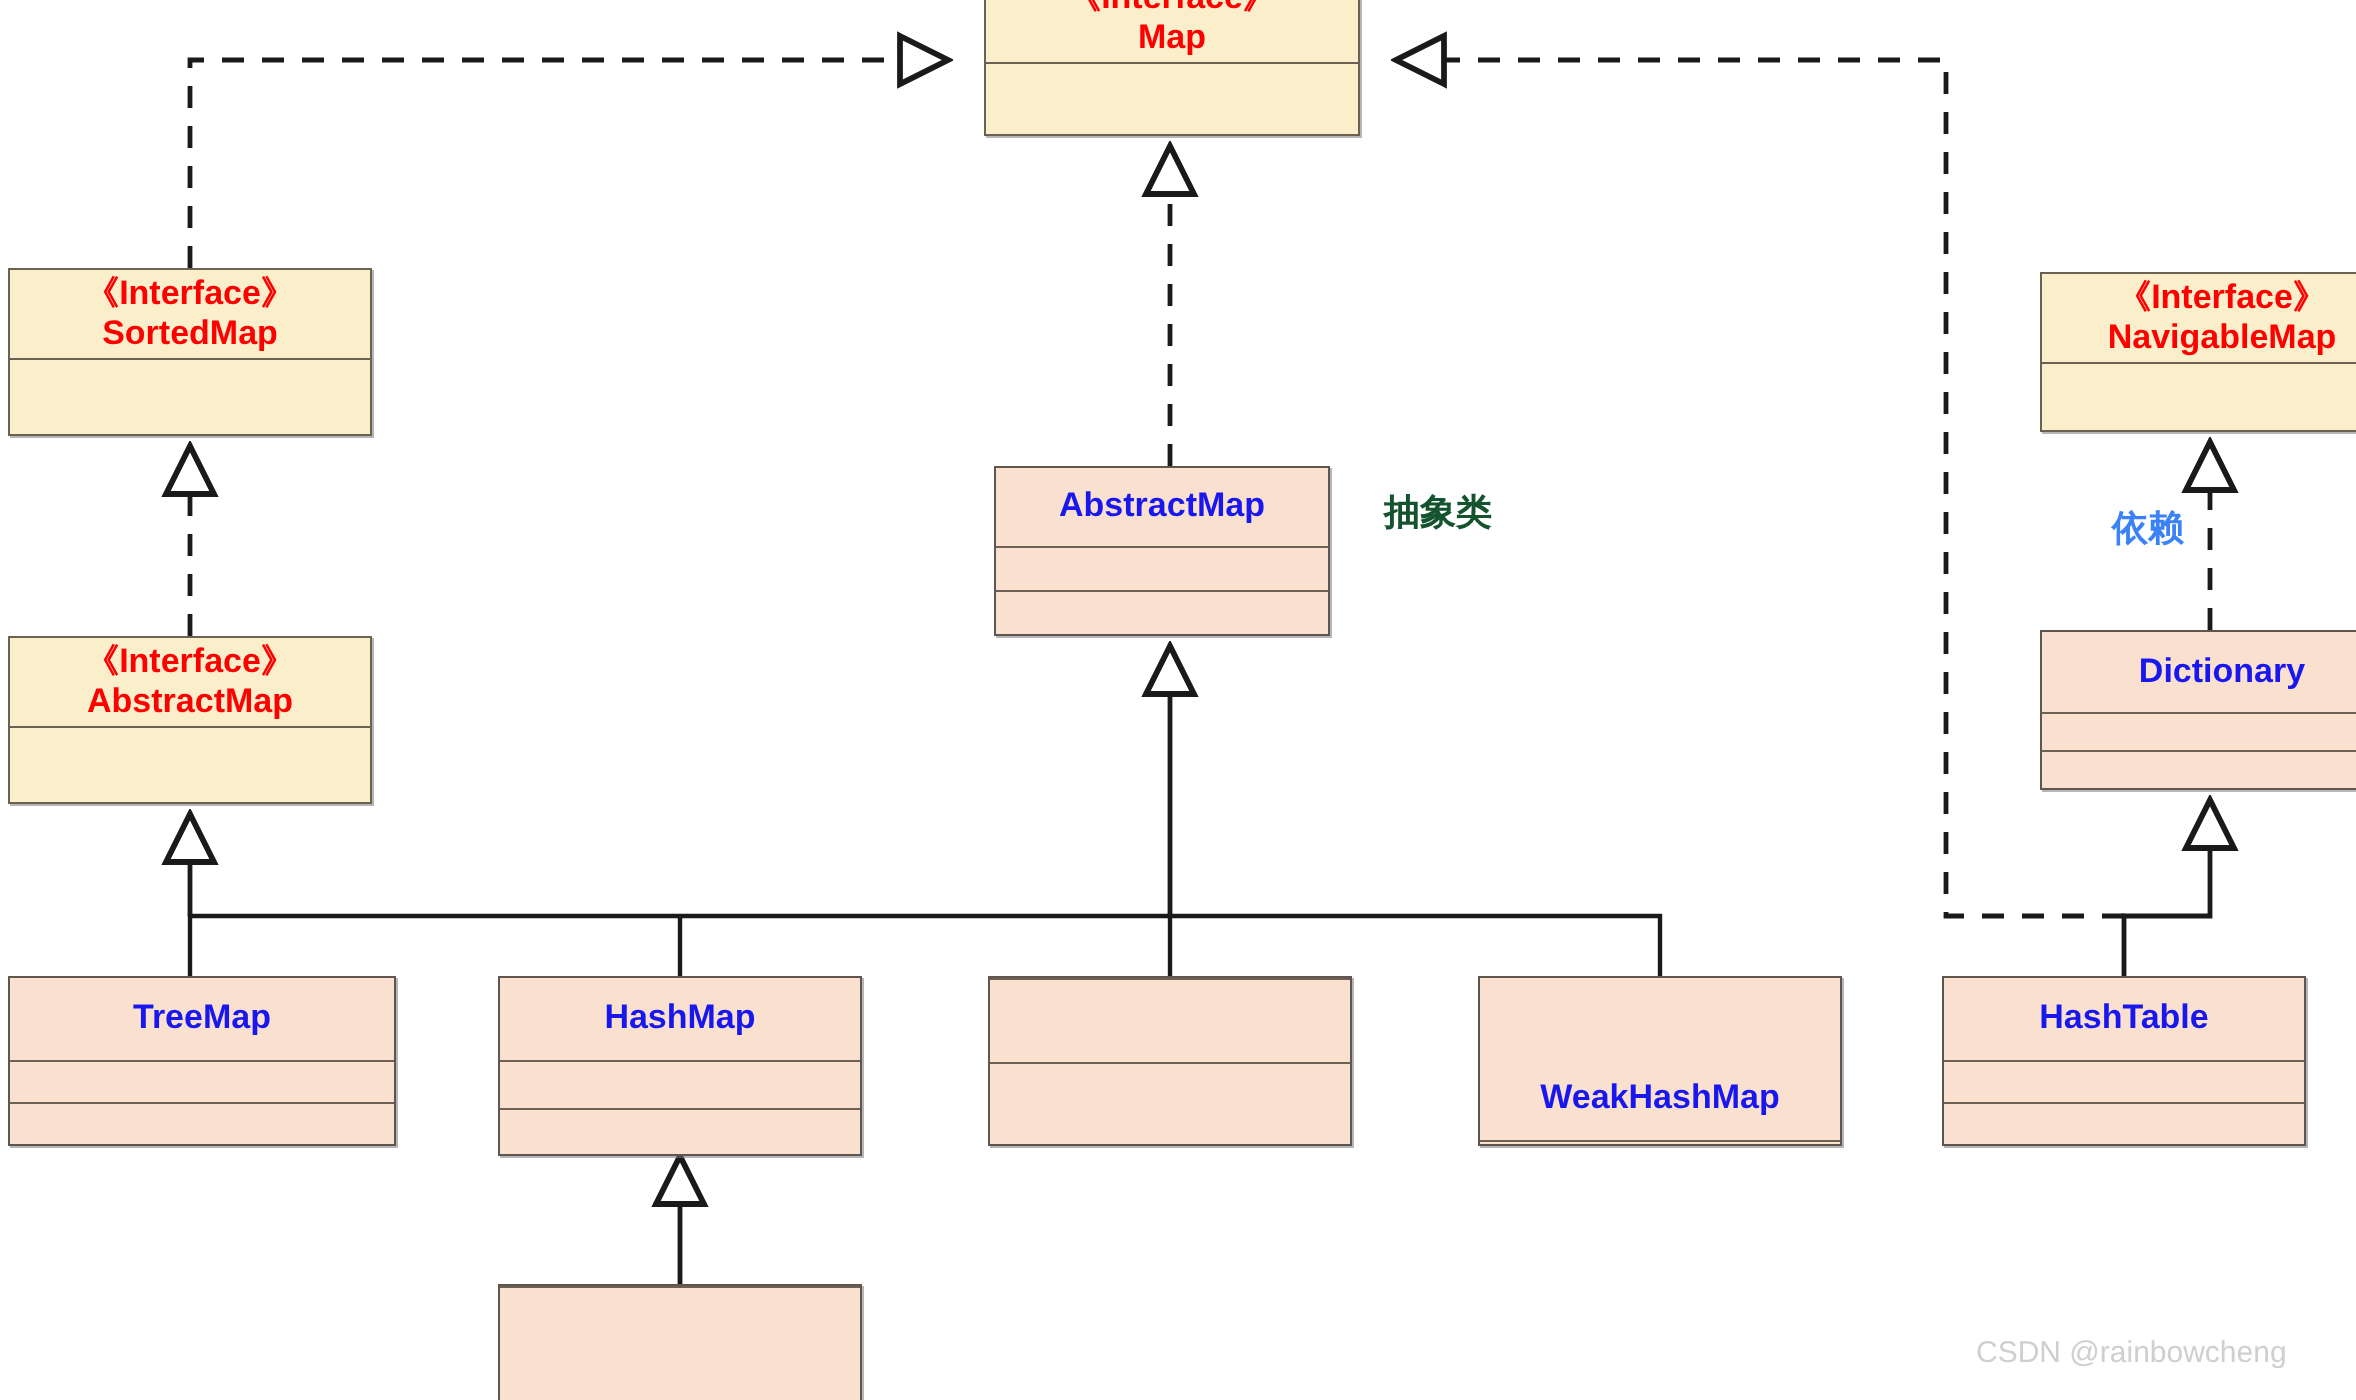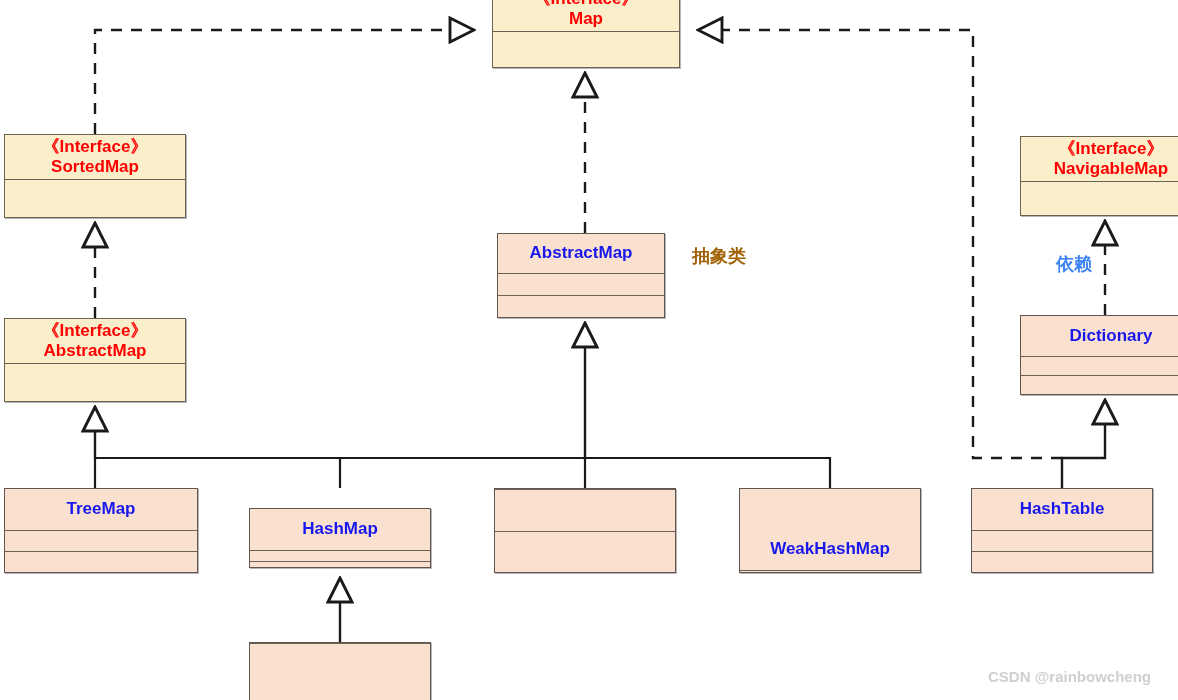--- a/index.html
+++ b/index.html
@@ -68,21 +68,21 @@
   .uml-row {
     flex: 1 1 auto;
     min-height: 10px;
   }
   .anno {
     position: absolute;
     font-weight: bold;
     font-size: 18px;
     white-space: nowrap;
   }
-  .anno.blue { color: #a16207; }
+  .anno.blue { color: #14532d; }
   .anno.red  { color: #3b82f6; }
   .watermark {
     position: absolute;
     color: #cfcfcf;
     font-size: 15px;
     white-space: nowrap;
   }
   .stereo { display: block; }
   .cname  { display: block; }
 </style>
@@ -200,21 +200,21 @@
   <div class="uml-box cls" style="left:4px; top:488px; width:194px; height:85px;">
     <div class="uml-head" style="height:37px;">
       <span class="cname">TreeMap</span>
     </div>
     <div class="uml-sep"></div>
     <div class="uml-row"></div>
     <div class="uml-sep"></div>
     <div class="uml-row"></div>
   </div>
 
-  <div class="uml-box cls" style="left:249px; top:508px; width:182px; height:60px;">
+  <div class="uml-box cls" style="left:249px; top:488px; width:182px; height:90px;">
     <div class="uml-head" style="height:37px;">
       <span class="cname">HashMap</span>
     </div>
     <div class="uml-sep"></div>
     <div class="uml-row"></div>
     <div class="uml-sep"></div>
     <div class="uml-row"></div>
   </div>
 
   <div class="uml-box cls" style="left:494px; top:488px; width:182px; height:85px;">
@@ -247,15 +247,15 @@
   <div class="uml-box cls" style="left:249px; top:642px; width:182px; height:85px;">
     <div class="uml-sep"></div>
     <div class="uml-row"></div>
 
   </div>
 
   <div class="anno blue" style="left:692px; top:244px;">抽象类</div>
 
   <div class="anno red" style="left:1056px; top:252px;">依赖</div>
 
-  <div class="watermark" style="left:988px; top:668px;font-weight:bold;">CSDN @rainbowcheng</div>
+  <div class="watermark" style="left:988px; top:668px;">CSDN @rainbowcheng</div>
 
 </div>
 
 </body></html>

